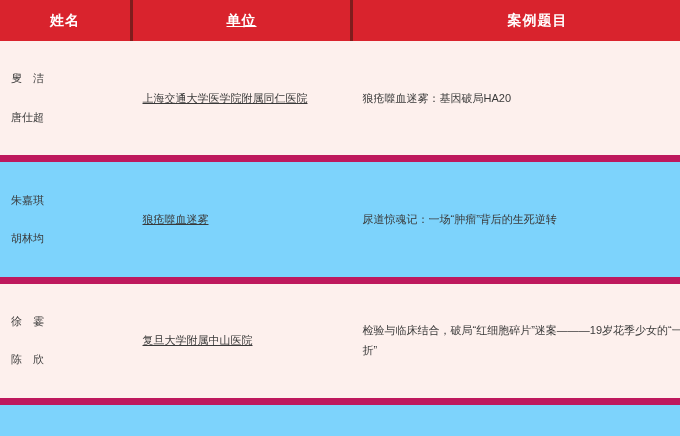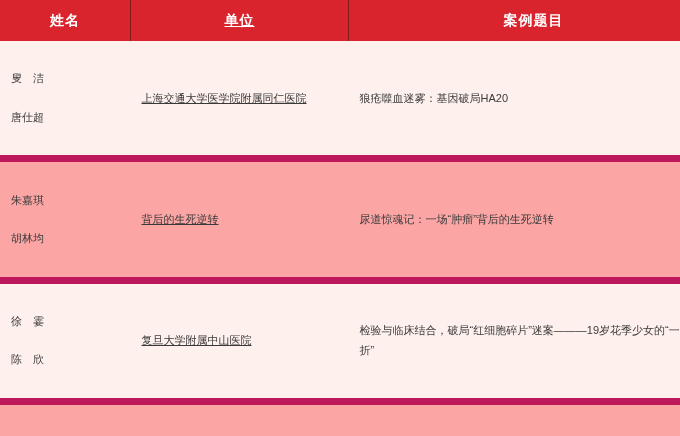--- a/index.html
+++ b/index.html
@@ -24,39 +24,39 @@
     table-layout: fixed;
   }
   table.case-table th {
     background: #d9232d;
     color: #ffffff;
     font-size: 14px;
     font-weight: bold;
     text-align: center;
     height: 33px;
     padding: 4px 6px;
-    border-right: 1px solid #7f1d1d;
+    border-right: 3px solid #7f1d1d;
     letter-spacing: 1px;
   }
   table.case-table th:last-child {
     border-right: none;
   }
   table.case-table td {
     font-size: 11px;
     color: #3a3a3a;
     vertical-align: middle;
     padding: 9px 11px;
     line-height: 1.75;
     border-bottom: 7px solid #be185d;
   }
   tr.row-odd td {
     background: #fdf0ed;
   }
   tr.row-even td {
-    background: #fca5a5;
+    background: #7dd3fc;
   }
   td.col-name {
     width: 118px;
     text-align: left;
     padding-left: 26px;
     white-space: pre-line;
   }
   td.col-unit {
     width: 205px;
     text-decoration: underline;
@@ -92,21 +92,21 @@
           <span class="name-line">唐仕超</span>
         </td>
         <td class="col-unit">上海交通大学医学院附属同仁医院</td>
         <td class="col-title">狼疮噬血迷雾：基因破局HA20</td>
       </tr>
       <tr class="row-even">
         <td class="col-name">
           <span class="name-line">朱嘉琪</span>
           <span class="name-line">胡林均</span>
         </td>
-        <td class="col-unit">背后的生死逆转</td>
+        <td class="col-unit">狼疮噬血迷雾</td>
         <td class="col-title">尿道惊魂记：一场“肿瘤”背后的生死逆转</td>
       </tr>
       <tr class="row-odd">
         <td class="col-name">
           <span class="name-line">徐　霎</span>
           <span class="name-line">陈　欣</span>
         </td>
         <td class="col-unit">复旦大学附属中山医院</td>
         <td class="col-title">检验与临床结合，破局“红细胞碎片”迷案———19岁花季少女的“一波三折”</td>
       </tr>

